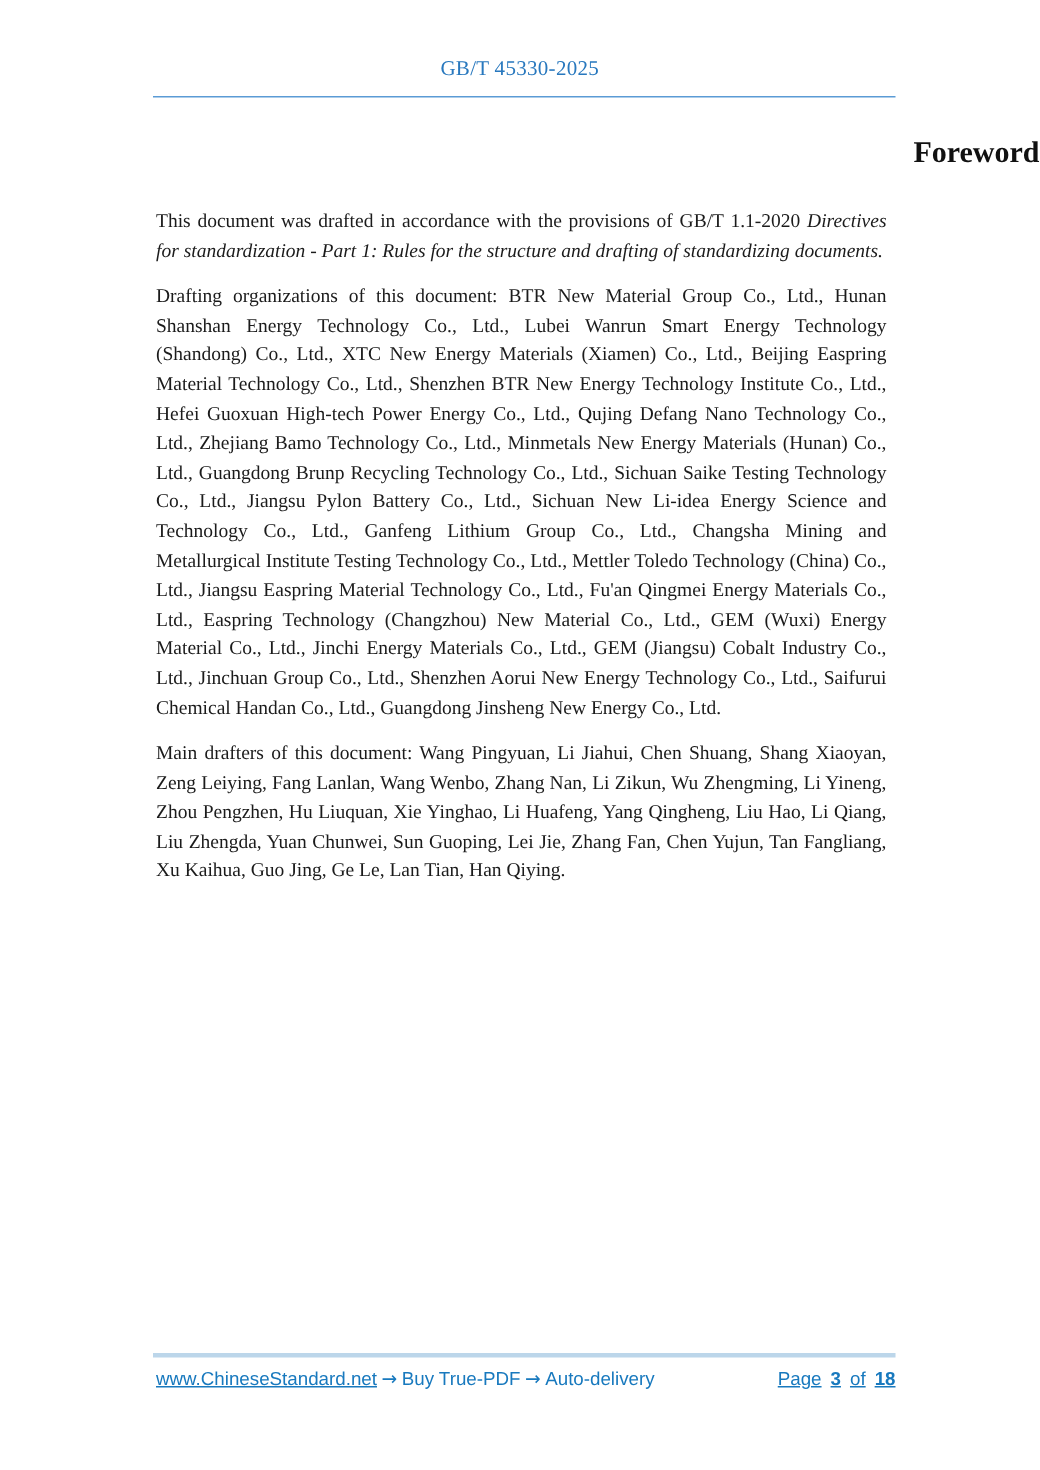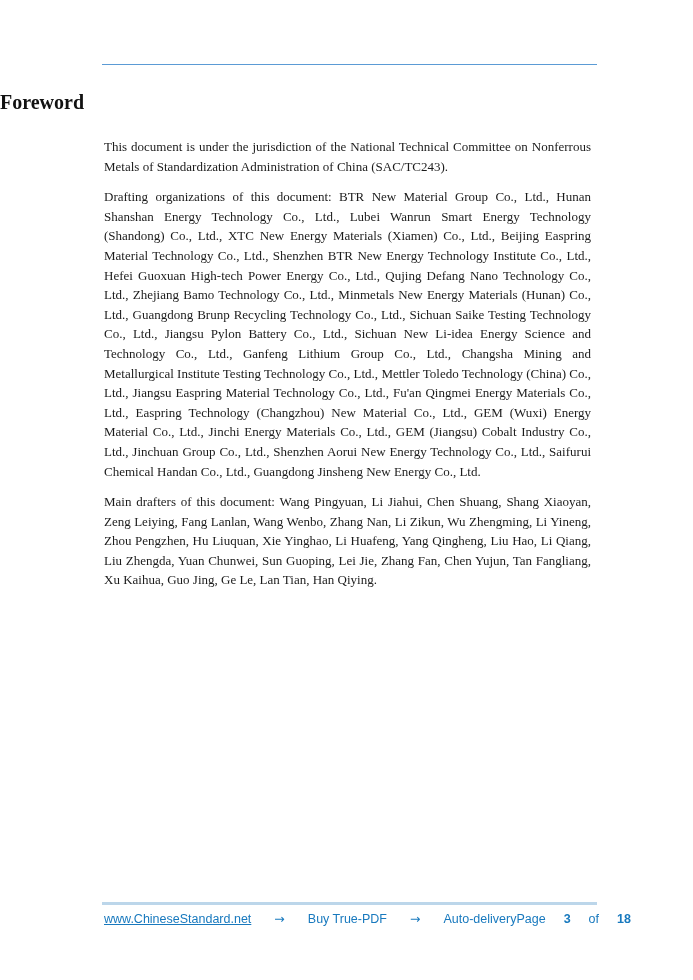--- a/index.html
+++ b/index.html
@@ -32,21 +32,21 @@
     left: 102px;
     right: 96px;
     height: 0;
     border-top: 1.5px solid #5B9BD5;
   }
   .page-title {
     position: absolute;
     top: 91px;
     left: 0;
     width: 100%;
-    text-align: left;
+    text-align: right;
     font-size: 20px;
     font-weight: bold;
     color: #111111;
   }
   .content {
     position: absolute;
     top: 137px;
     left: 104px;
     width: 487px;
   }
@@ -75,54 +75,56 @@
     display: flex;
     justify-content: space-between;
     align-items: baseline;
     font-family: "Liberation Sans", "DejaVu Sans", sans-serif;
     font-size: 12.5px;
     color: #1879BE;
   }
   .footer-left {
     display: flex;
     align-items: baseline;
-    gap: 23px;
+    gap: 3px;
     white-space: nowrap;
   }
   .footer-link {
     text-decoration: underline;
     color: #1879BE;
     cursor: pointer;
   }
   .arrow {
     font-family: "DejaVu Sans", sans-serif;
     font-size: 12.5px;
   }
   .page-indicator {
     display: flex;
     align-items: flex-start;
-    gap: 18px;
+    gap: 6px;
     white-space: nowrap;
+    text-decoration: underline;
   }
   .page-indicator .num {
     font-weight: bold;
   }
 </style>
 </head>
 <body>
 
 <div class="page">
 
+  <div class="header-code">GB/T 45330-2025</div>
 
   <div class="header-rule"></div>
 
   <div class="page-title">Foreword</div>
 
   <div class="content">
-    <p>This document is under the jurisdiction of the National Technical Committee on Nonferrous Metals of Standardization Administration of China (SAC/TC243).</p>
+    <p><span>This document was drafted in accordance with the provisions of GB/T 1.1-2020 </span><span class="italic">Directives for standardization - Part 1: Rules for the structure and drafting of standardizing documents.</span></p>
     <p>Drafting organizations of this document: BTR New Material Group Co., Ltd., Hunan Shanshan Energy Technology Co., Ltd., Lubei Wanrun Smart Energy Technology (Shandong) Co., Ltd., XTC New Energy Materials (Xiamen) Co., Ltd., Beijing Easpring Material Technology Co., Ltd., Shenzhen BTR New Energy Technology Institute Co., Ltd., Hefei Guoxuan High-tech Power Energy Co., Ltd., Qujing Defang Nano Technology Co., Ltd., Zhejiang Bamo Technology Co., Ltd., Minmetals New Energy Materials (Hunan) Co., Ltd., Guangdong Brunp Recycling Technology Co., Ltd., Sichuan Saike Testing Technology Co., Ltd., Jiangsu Pylon Battery Co., Ltd., Sichuan New Li-idea Energy Science and Technology Co., Ltd., Ganfeng Lithium Group Co., Ltd., Changsha Mining and Metallurgical Institute Testing Technology Co., Ltd., Mettler Toledo Technology (China) Co., Ltd., Jiangsu Easpring Material Technology Co., Ltd., Fu'an Qingmei Energy Materials Co., Ltd., Easpring Technology (Changzhou) New Material Co., Ltd., GEM (Wuxi) Energy Material Co., Ltd., Jinchi Energy Materials Co., Ltd., GEM (Jiangsu) Cobalt Industry Co., Ltd., Jinchuan Group Co., Ltd., Shenzhen Aorui New Energy Technology Co., Ltd., Saifurui Chemical Handan Co., Ltd., Guangdong Jinsheng New Energy Co., Ltd.</p>
     <p>Main drafters of this document: Wang Pingyuan, Li Jiahui, Chen Shuang, Shang Xiaoyan, Zeng Leiying, Fang Lanlan, Wang Wenbo, Zhang Nan, Li Zikun, Wu Zhengming, Li Yineng, Zhou Pengzhen, Hu Liuquan, Xie Yinghao, Li Huafeng, Yang Qingheng, Liu Hao, Li Qiang, Liu Zhengda, Yuan Chunwei, Sun Guoping, Lei Jie, Zhang Fan, Chen Yujun, Tan Fangliang, Xu Kaihua, Guo Jing, Ge Le, Lan Tian, Han Qiying.</p>
   </div>
 
   <div class="footer-rule"></div>
 
   <div class="footer">
     <div class="footer-left">
       <span class="footer-link">www.ChineseStandard.net</span>
       <span class="arrow">→</span>

